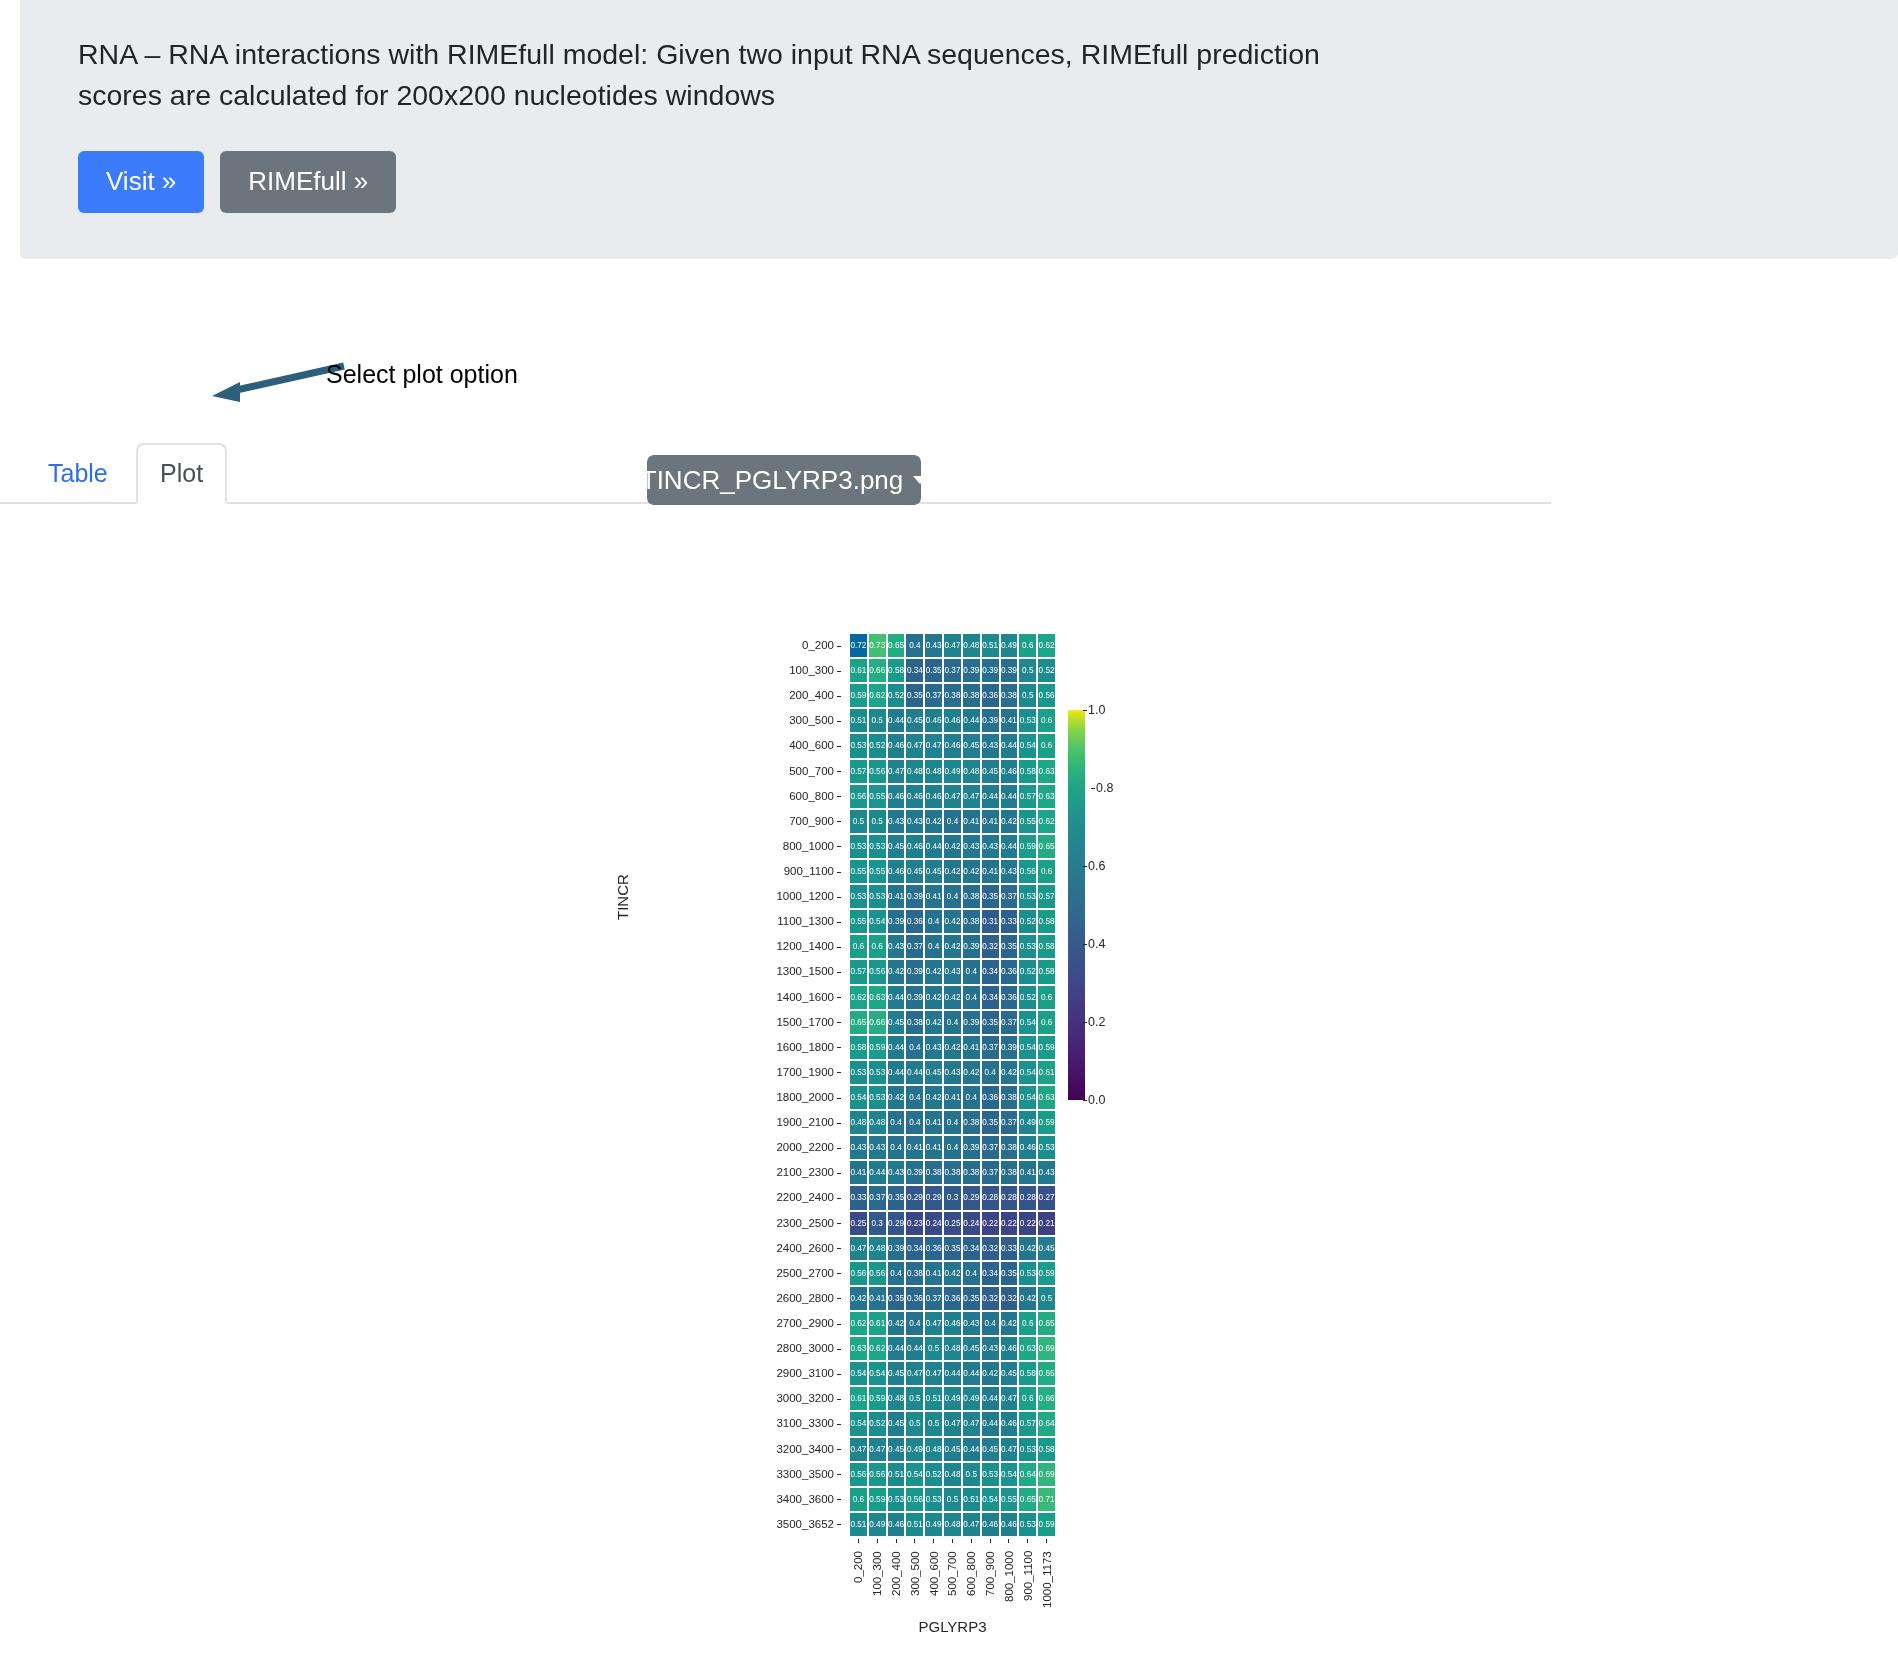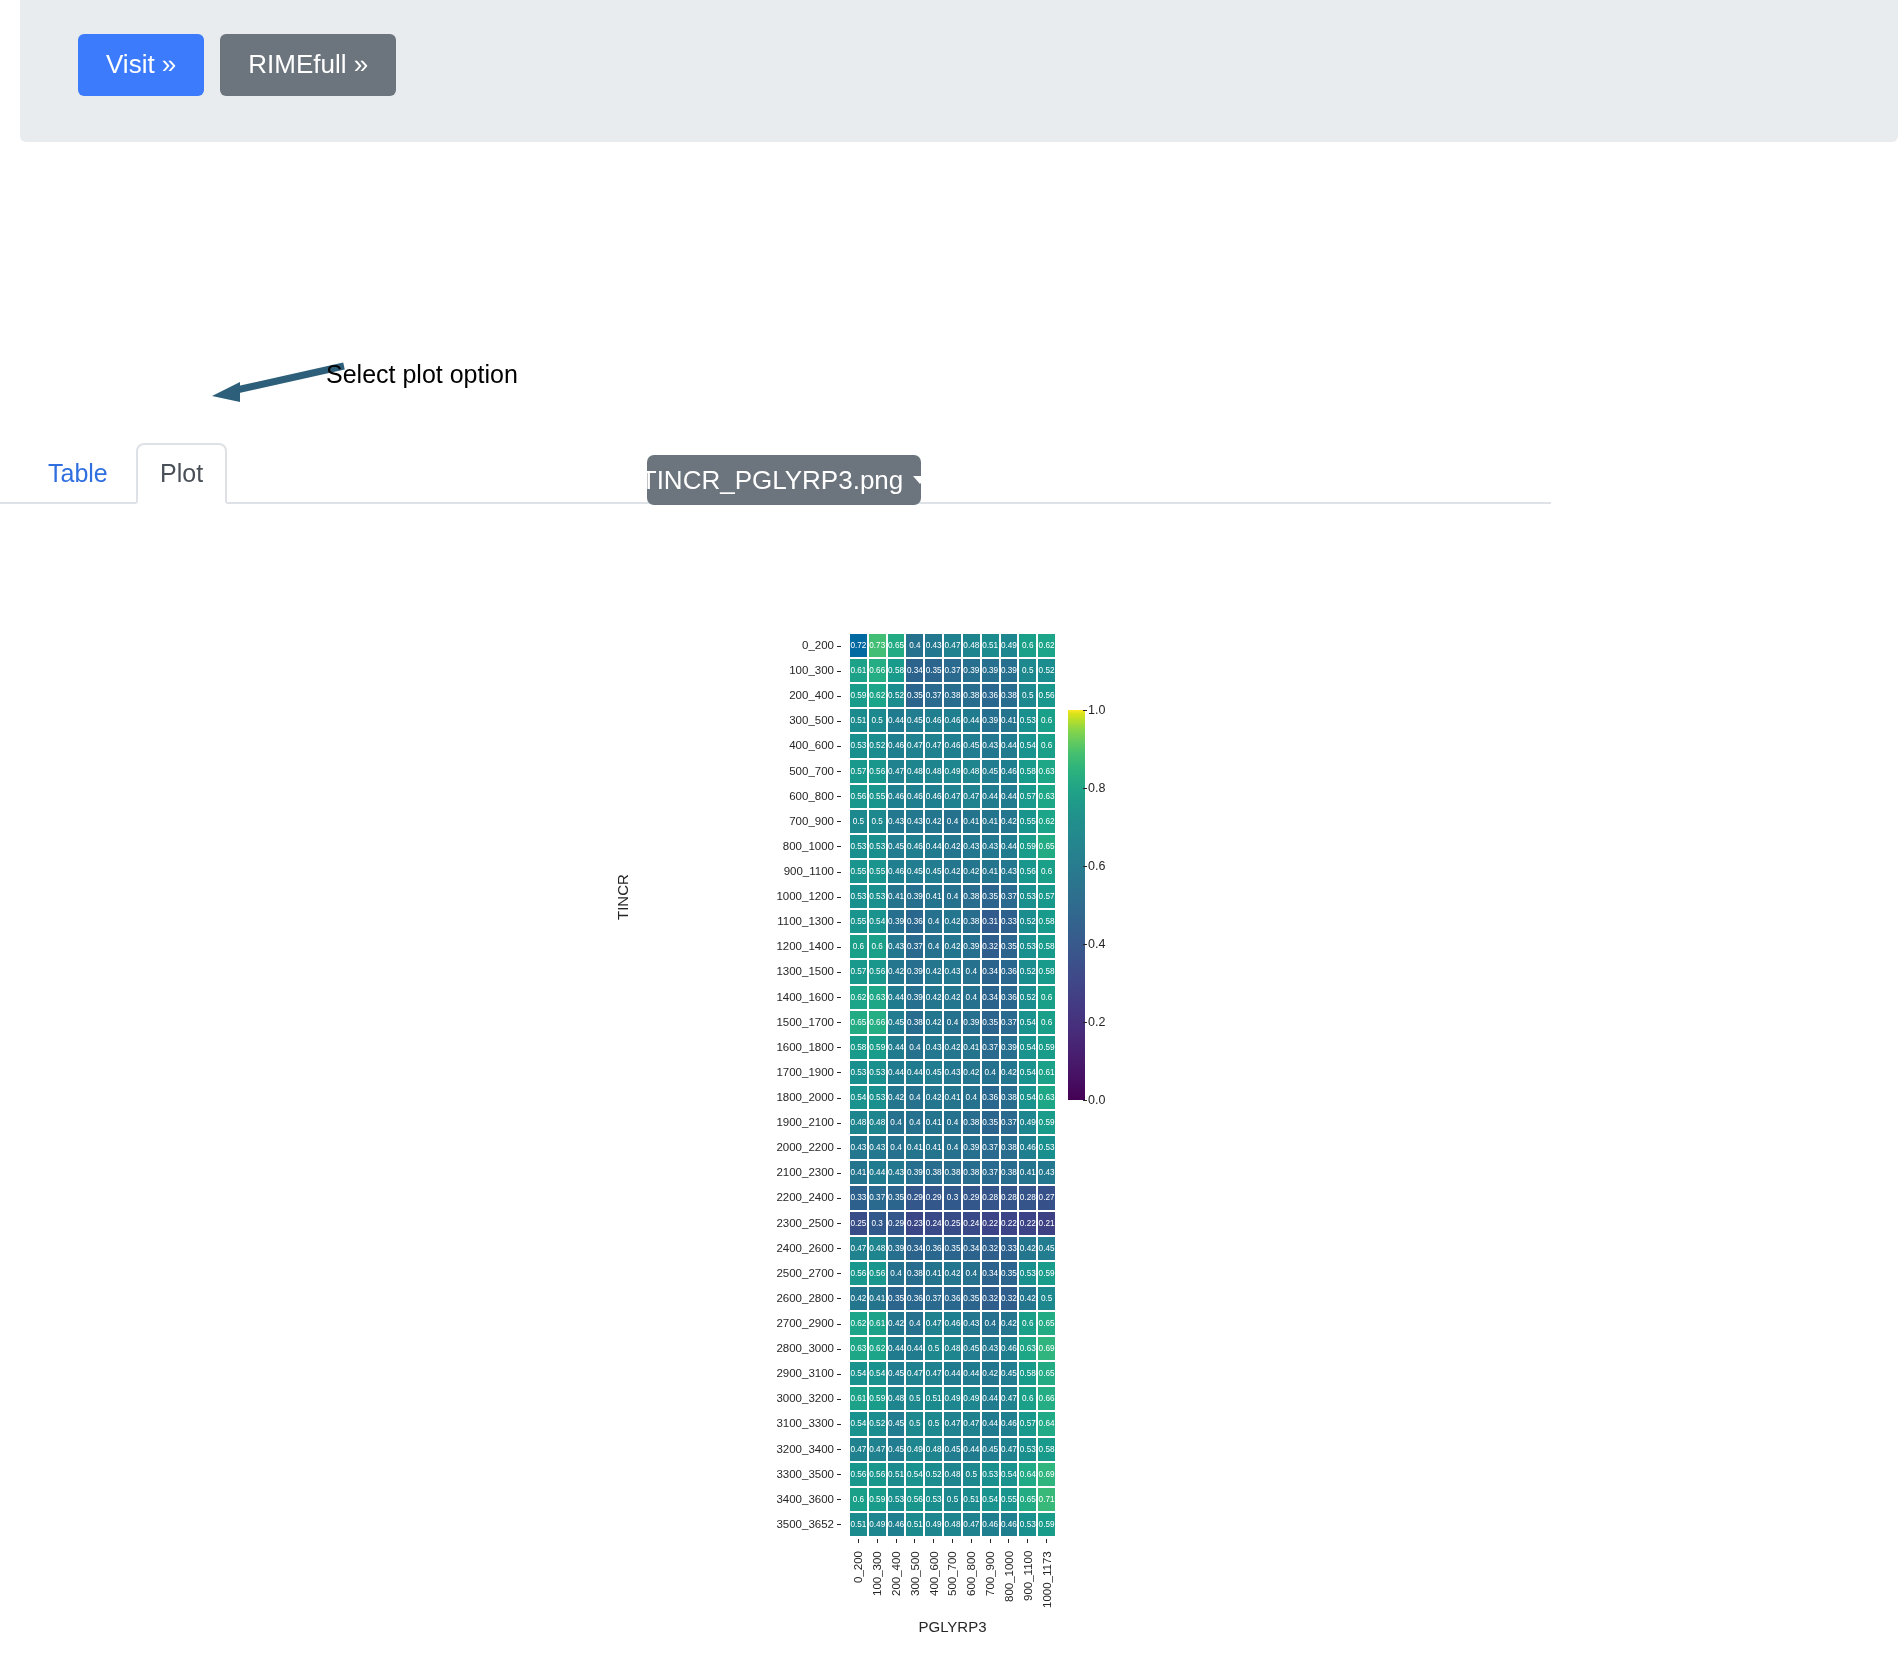--- a/index.html
+++ b/index.html
@@ -261,20 +261,21 @@
     width: 4px; height: 1px;
     background: #262626;
   }
 </style>
 </head>
 <body>
 
 <div id="page">
 
   <div class="jumbotron">
+    <p class="jumbo-lead">RNA – RNA interactions with RIMEfull model: Given two input RNA sequences, RIMEfull prediction scores are calculated for 200x200 nucleotides windows</p>
     <div class="btn-row">
       <button class="btn btn-primary">Visit »</button>
       <button class="btn btn-secondary">RIMEfull »</button>
     </div>
   </div>
 
   <div class="tabs">
     <div class="tab tab-table">Table</div>
     <div class="tab tab-plot">Plot</div>
   </div>
@@ -765,18 +766,18 @@
           <div class="collabel">1000_1173</div>
         </div>
       </div>
     <div class="xlabel">PGLYRP3</div>
     <div class="cbar"></div>
     <div id="cbar-ticks">
         <div class="cbar-tick" style="top: 580px;">0.0</div>
         <div class="cbar-tick" style="top: 502px;">0.2</div>
         <div class="cbar-tick" style="top: 424px;">0.4</div>
         <div class="cbar-tick" style="top: 346px;">0.6</div>
-        <div class="cbar-tick" style="top: 268px;">0.8</div>
+        <div class="cbar-tick" style="top: 268px; margin-left: 8px;">0.8</div>
         <div class="cbar-tick" style="top: 190px;">1.0</div>
       </div>
   </div>
 
 </div>
 
 </body></html>

